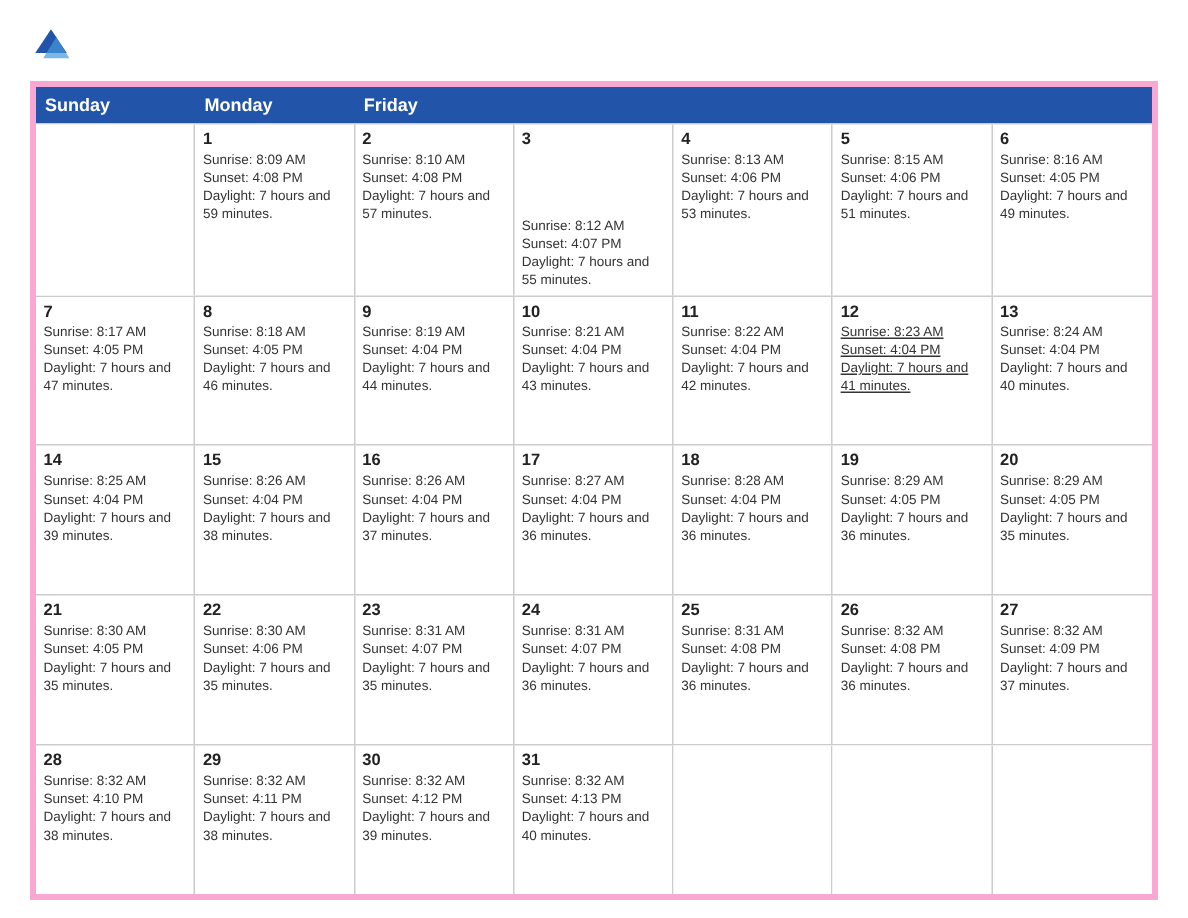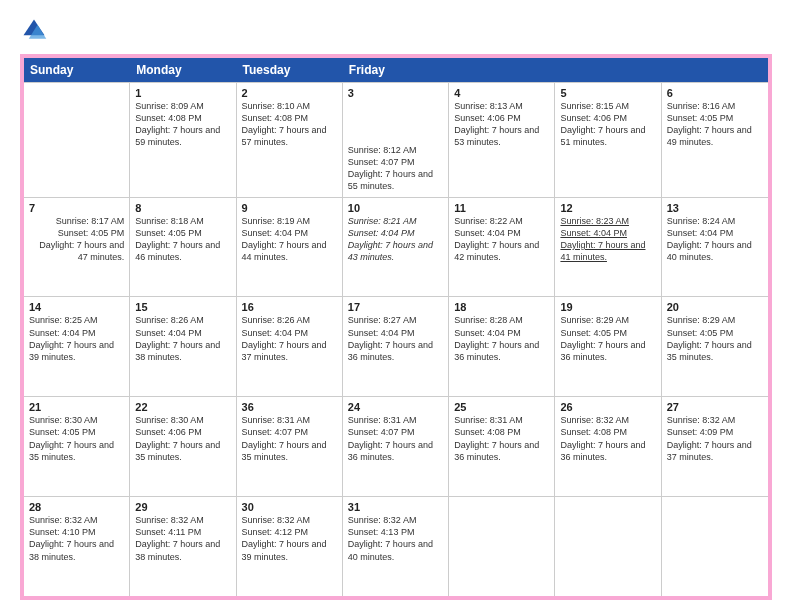--- a/index.html
+++ b/index.html
@@ -127,21 +127,20 @@
     <div class="title-block">
       <div class="month-title"></div>
       <div class="location"></div>
     </div>
   </div>
 
   <div class="calendar">
     <div class="cal-header">
     <div class="cal-header-cell">Sunday</div>
         <div class="cal-header-cell">Monday</div>
-        <div class="cal-header-cell">Tuesday</div>
         <div class="cal-header-cell">Friday</div>
       </div>
     <div class="cal-body">
     <div class="cal-row">
           <div class="cal-cell empty"></div>
           <div class="cal-cell">
             <span class="day-num">1</span>
             <div class="day-info" style="white-space: pre-line;">Sunrise: 8:09 AM
 Sunset: 4:08 PM
 Daylight: 7 hours and 59 minutes.</div>
@@ -173,39 +172,39 @@
           <div class="cal-cell">
             <span class="day-num">6</span>
             <div class="day-info" style="white-space: pre-line;">Sunrise: 8:16 AM
 Sunset: 4:05 PM
 Daylight: 7 hours and 49 minutes.</div>
           </div>
         </div>
         <div class="cal-row">
           <div class="cal-cell">
             <span class="day-num">7</span>
-            <div class="day-info" style="white-space: pre-line; text-align: right;">Sunrise: 8:17 AM
+            <div class="day-info" style="white-space: pre-line;">Sunrise: 8:17 AM
 Sunset: 4:05 PM
 Daylight: 7 hours and 47 minutes.</div>
           </div>
           <div class="cal-cell">
             <span class="day-num">8</span>
             <div class="day-info" style="white-space: pre-line;">Sunrise: 8:18 AM
 Sunset: 4:05 PM
 Daylight: 7 hours and 46 minutes.</div>
           </div>
           <div class="cal-cell">
             <span class="day-num">9</span>
             <div class="day-info" style="white-space: pre-line;">Sunrise: 8:19 AM
 Sunset: 4:04 PM
 Daylight: 7 hours and 44 minutes.</div>
           </div>
           <div class="cal-cell">
             <span class="day-num">10</span>
-            <div class="day-info" style="white-space: pre-line; font-style: italic;">Sunrise: 8:21 AM
+            <div class="day-info" style="white-space: pre-line;">Sunrise: 8:21 AM
 Sunset: 4:04 PM
 Daylight: 7 hours and 43 minutes.</div>
           </div>
           <div class="cal-cell">
             <span class="day-num">11</span>
             <div class="day-info" style="white-space: pre-line;">Sunrise: 8:22 AM
 Sunset: 4:04 PM
 Daylight: 7 hours and 42 minutes.</div>
           </div>
           <div class="cal-cell">
@@ -272,21 +271,21 @@
 Sunset: 4:05 PM
 Daylight: 7 hours and 35 minutes.</div>
           </div>
           <div class="cal-cell">
             <span class="day-num">22</span>
             <div class="day-info" style="white-space: pre-line;">Sunrise: 8:30 AM
 Sunset: 4:06 PM
 Daylight: 7 hours and 35 minutes.</div>
           </div>
           <div class="cal-cell">
-            <span class="day-num">36</span>
+            <span class="day-num">23</span>
             <div class="day-info" style="white-space: pre-line;">Sunrise: 8:31 AM
 Sunset: 4:07 PM
 Daylight: 7 hours and 35 minutes.</div>
           </div>
           <div class="cal-cell">
             <span class="day-num">24</span>
             <div class="day-info" style="white-space: pre-line;">Sunrise: 8:31 AM
 Sunset: 4:07 PM
 Daylight: 7 hours and 36 minutes.</div>
           </div>

